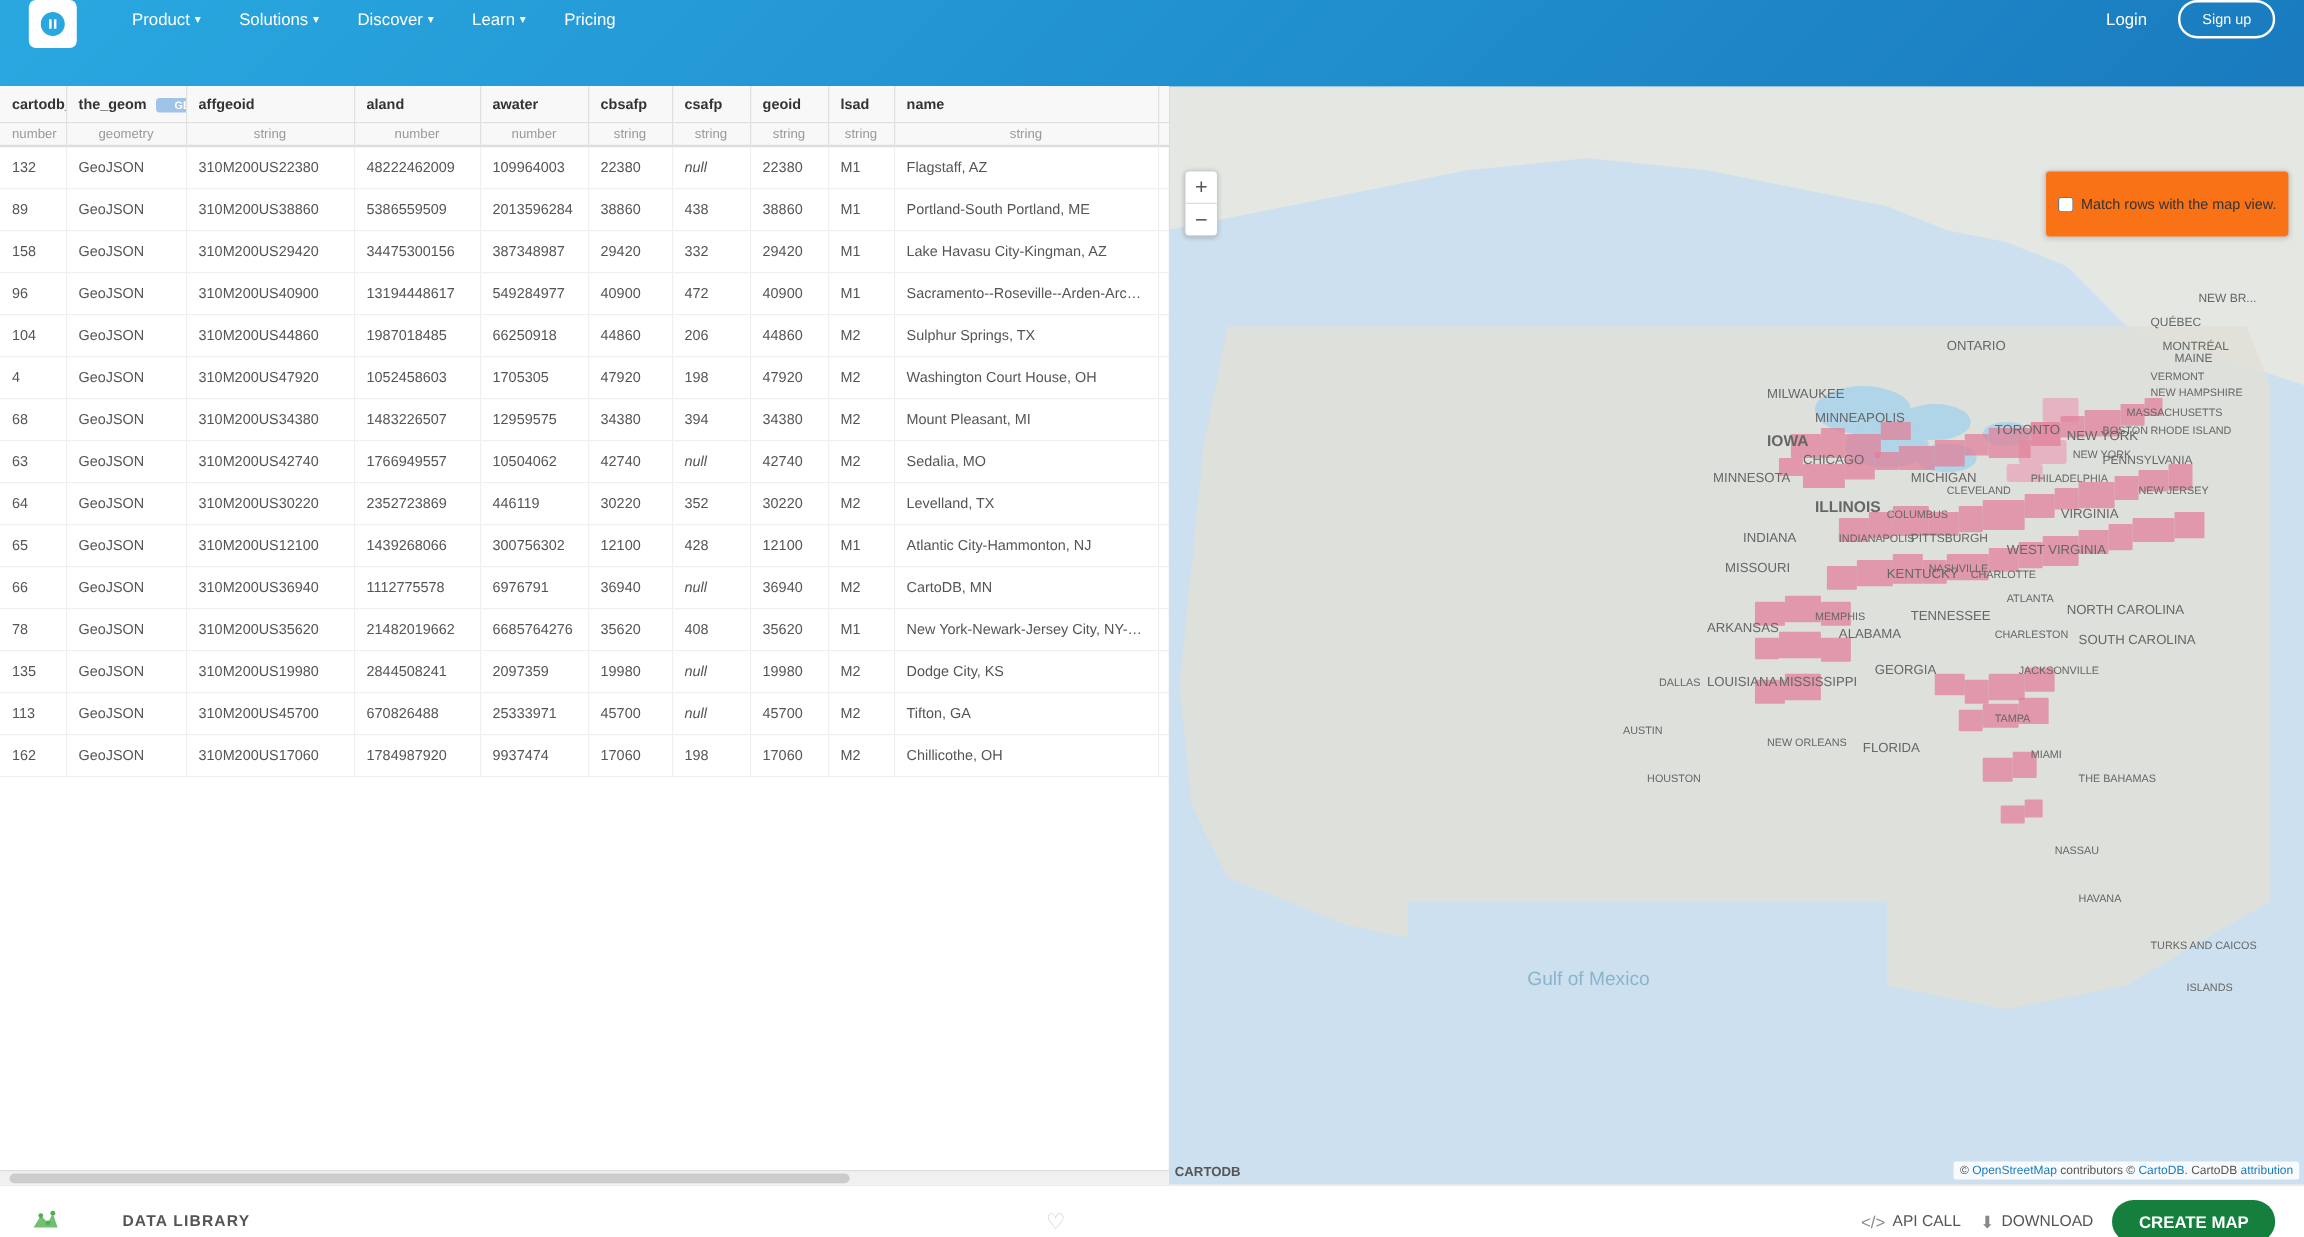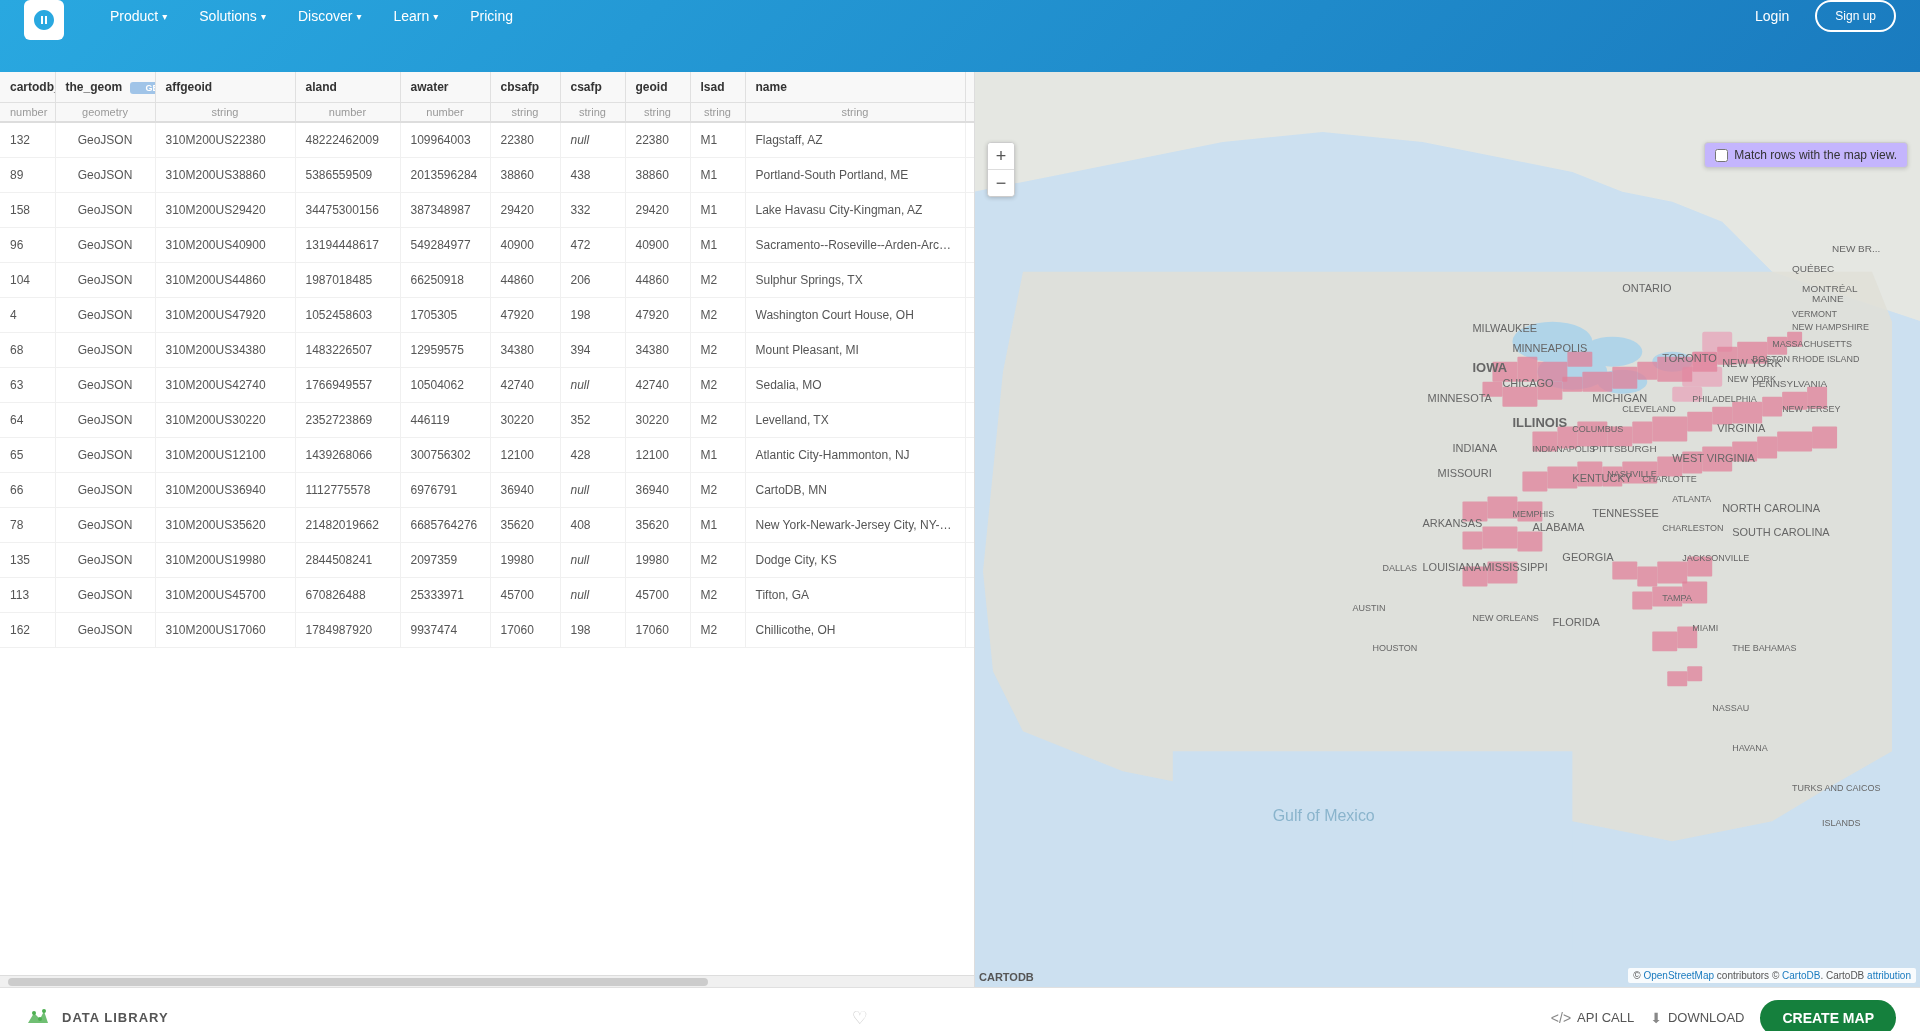--- a/index.html
+++ b/index.html
@@ -118,21 +118,21 @@
     .data-table tbody td {
       padding: 10px 10px;
       border-right: 1px solid #f0f0f0;
       color: #555;
       font-size: 12px;
       white-space: nowrap;
       overflow: hidden;
       text-overflow: ellipsis;
     }
     .td-number { color: #555; }
-    .td-geojson { color: #888; text-align: center; }
+    .td-geojson { color: #888; }
     .td-green { color: #4caf50; }
     .td-null { color: #bbb; font-style: italic; }
     .col-geo-badge {
       display: inline-block;
       background: #a0c4e8;
       color: white;
       font-size: 9px;
       padding: 1px 16px;
       border-radius: 3px;
       margin-left: 4px;
@@ -204,24 +204,24 @@
       color: #555;
       cursor: pointer;
       background: white;
       border: none;
     }
     .map-zoom-divider { height: 1px; background: #ddd; }
     .match-rows-checkbox {
       position: absolute;
       top: 70px;
       right: 12px;
-      background: #c4b5fd;
+      background: #f97316;
       border: 1px solid #ccc;
       border-radius: 4px;
-      padding: 5px 10px;
+      padding: 20px 10px;
       display: flex;
       align-items: center;
       gap: 6px;
       font-size: 12px;
       color: #333;
       box-shadow: 0 1px 4px rgba(0,0,0,0.15);
     }
     .match-rows-checkbox input { width: 13px; height: 13px; }
     .map-attribution {
       position: absolute;
@@ -260,20 +260,21 @@
     }
     .footer-logo-icon {
       color: #4caf50;
       font-size: 20px;
     }
     .footer-data-library {
       font-size: 13px;
       font-weight: 600;
       color: #555;
       letter-spacing: 1px;
+      margin-left: 40px;
     }
     .footer-center {
       display: flex;
       align-items: center;
       gap: 6px;
     }
     .footer-heart {
       color: #ccc;
       font-size: 18px;
       cursor: pointer;

